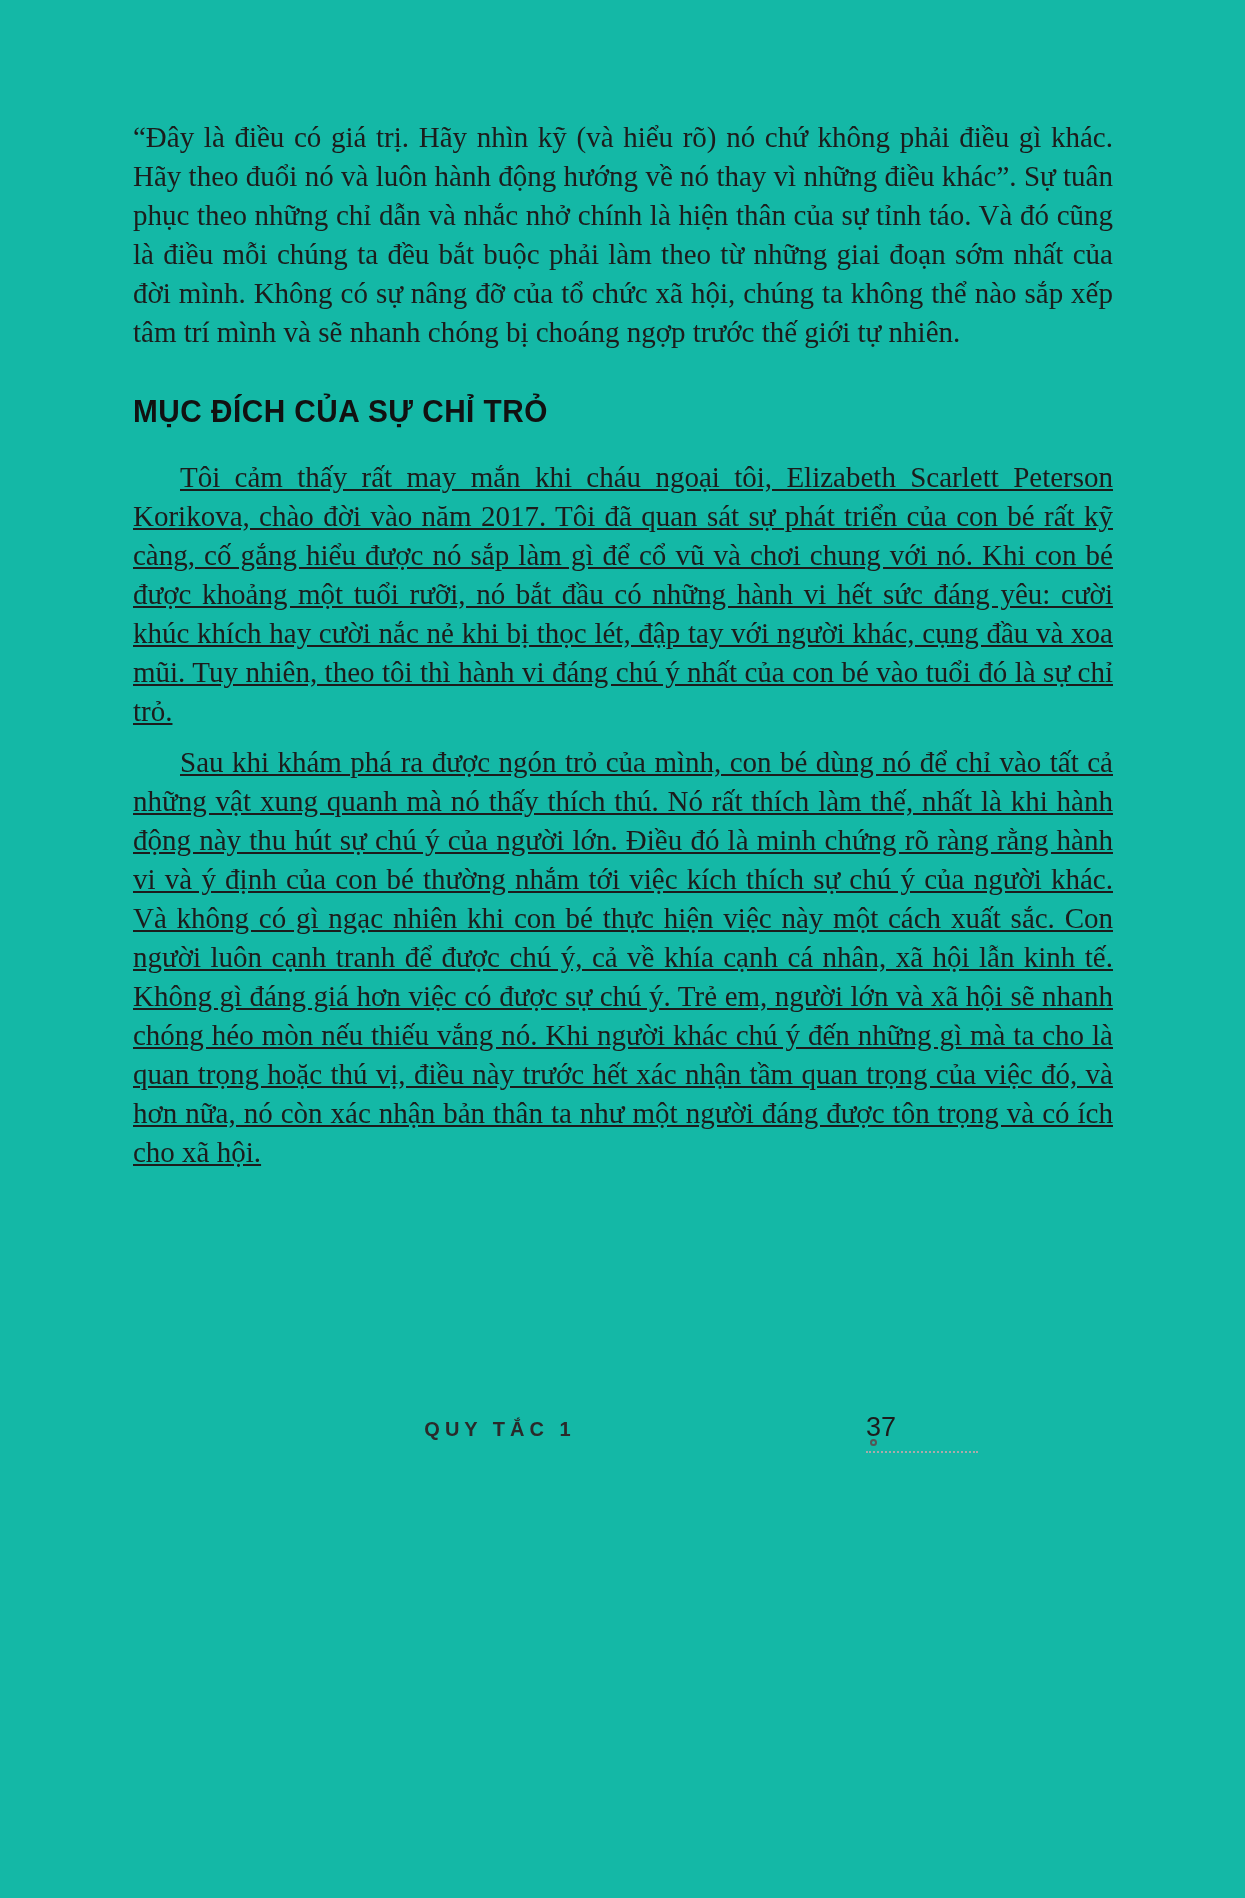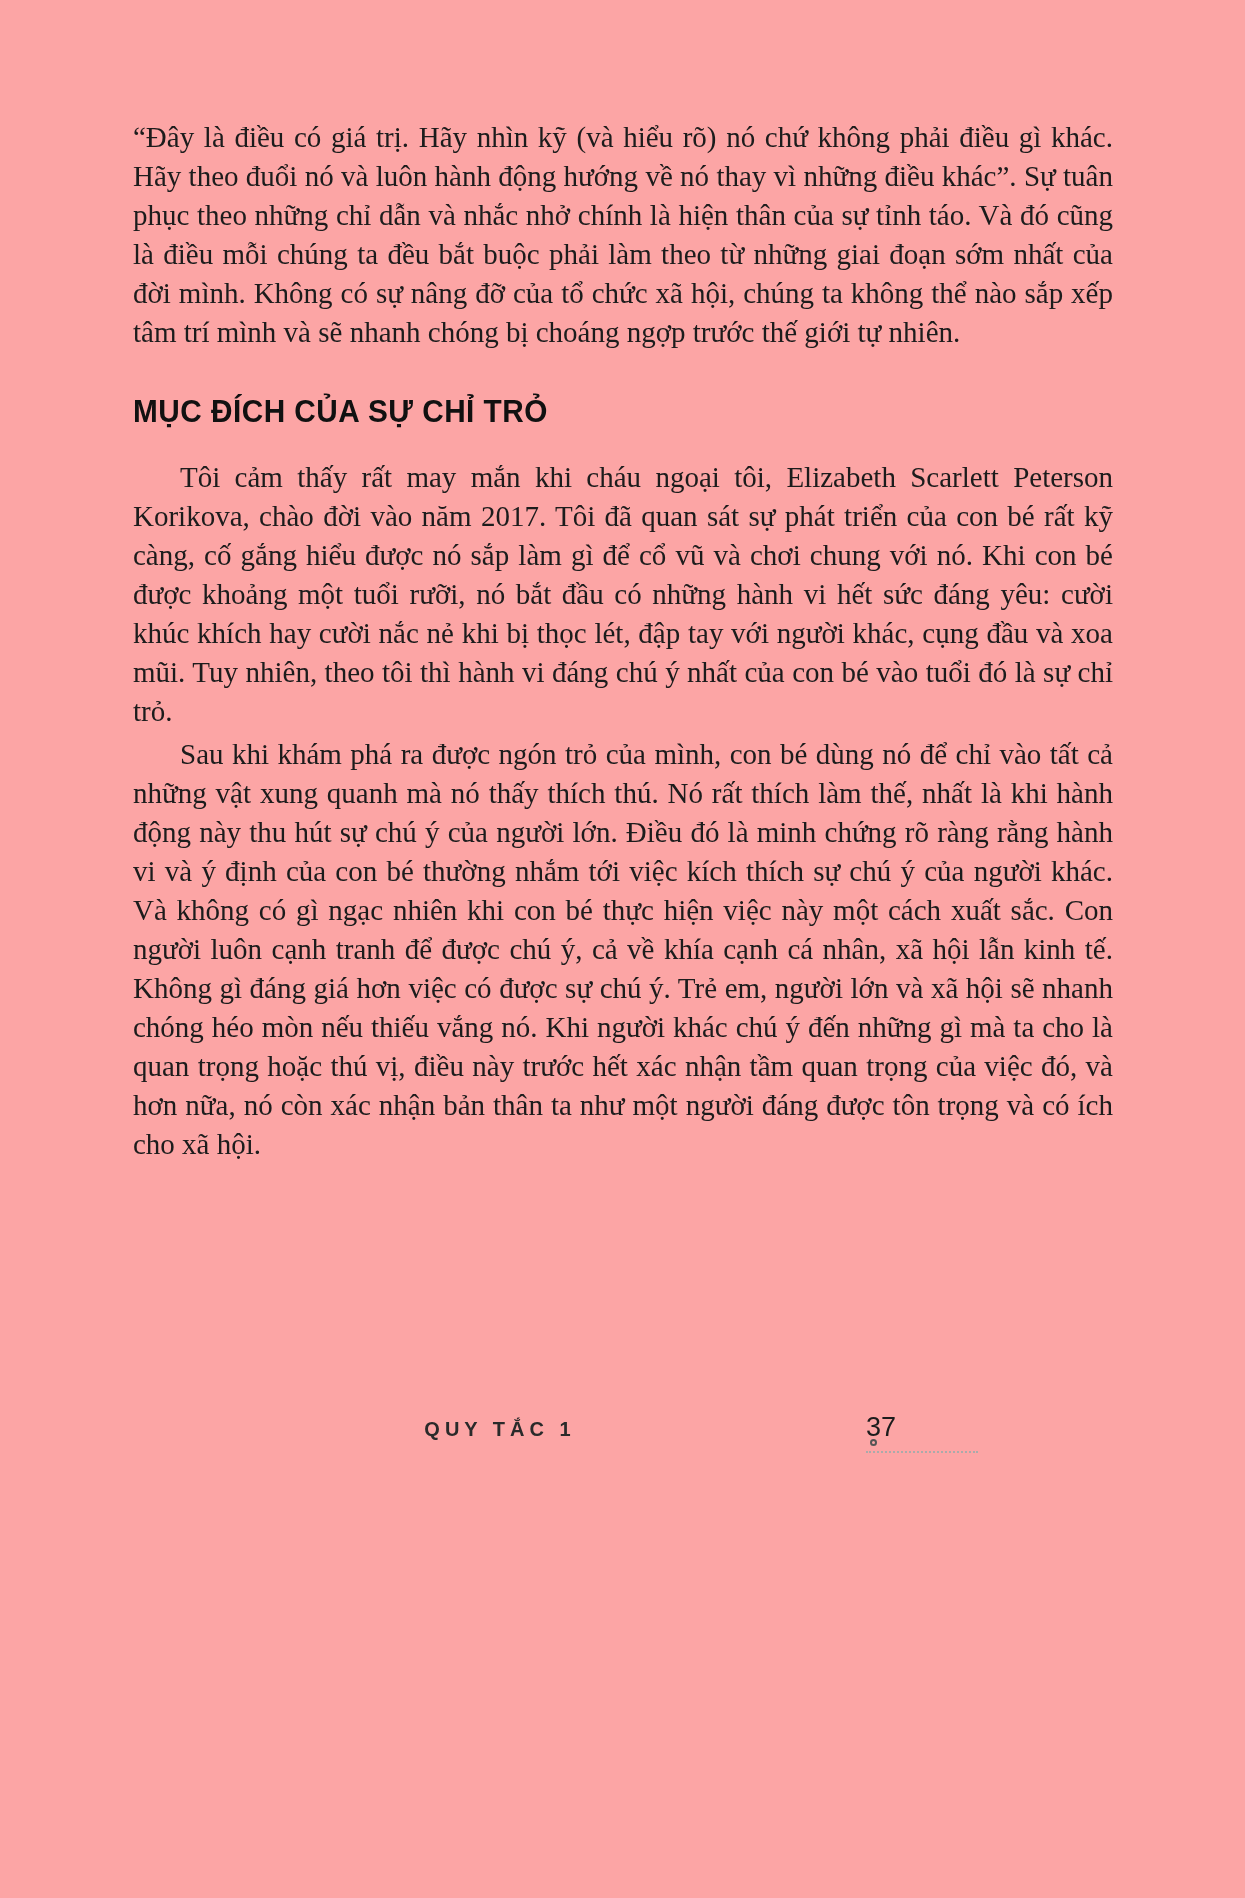--- a/index.html
+++ b/index.html
@@ -4,43 +4,44 @@
 <style>
   html, body {
     margin: 0;
     padding: 0;
     background: #ffffff;
   }
   .page {
     position: relative;
     width: 1245px;
     height: 1898px;
-    background: #fca5a5;
+    background: #14b8a6;
     color: #1c1c1c;
     overflow: hidden;
     font-family: "Liberation Serif", "DejaVu Serif", serif;
   }
   .content {
     position: absolute;
     left: 133px;
     top: 118px;
     width: 980px;
   }
   .para {
     font-size: 29px;
     line-height: 39px;
     text-align: justify;
     margin: 0;
     color: #1c1c1c;
   }
   .para.indent {
     text-indent: 47px;
+    text-decoration: underline;
   }
   .para + .para {
-    margin-top: 4px;
+    margin-top: 12px;
   }
   .heading {
     font-family: "Liberation Sans", "DejaVu Sans", sans-serif;
     font-size: 31px;
     font-weight: 700;
     letter-spacing: 0.5px;
     color: #111111;
     margin: 42px 0 28px 0;
     transform: scaleX(0.96);
     transform-origin: left center;

